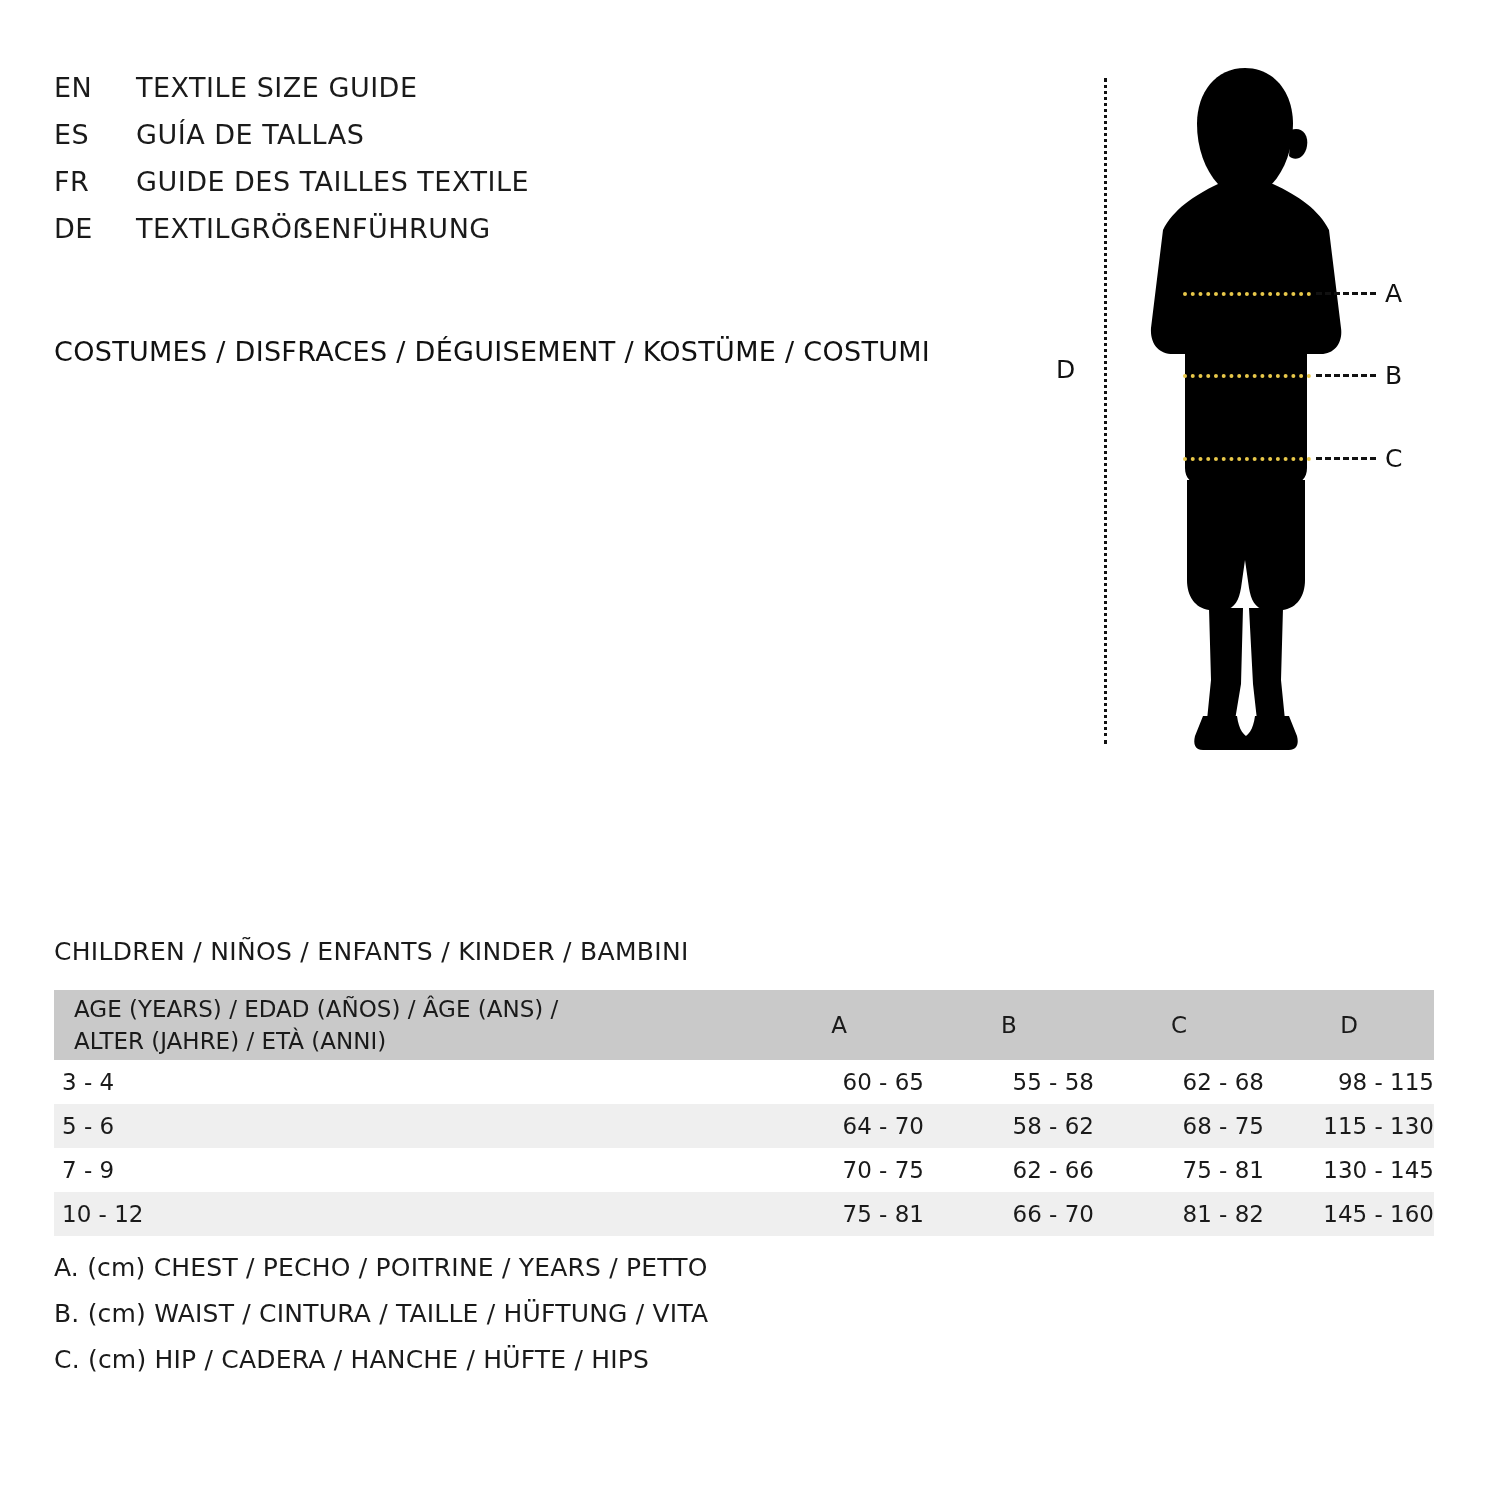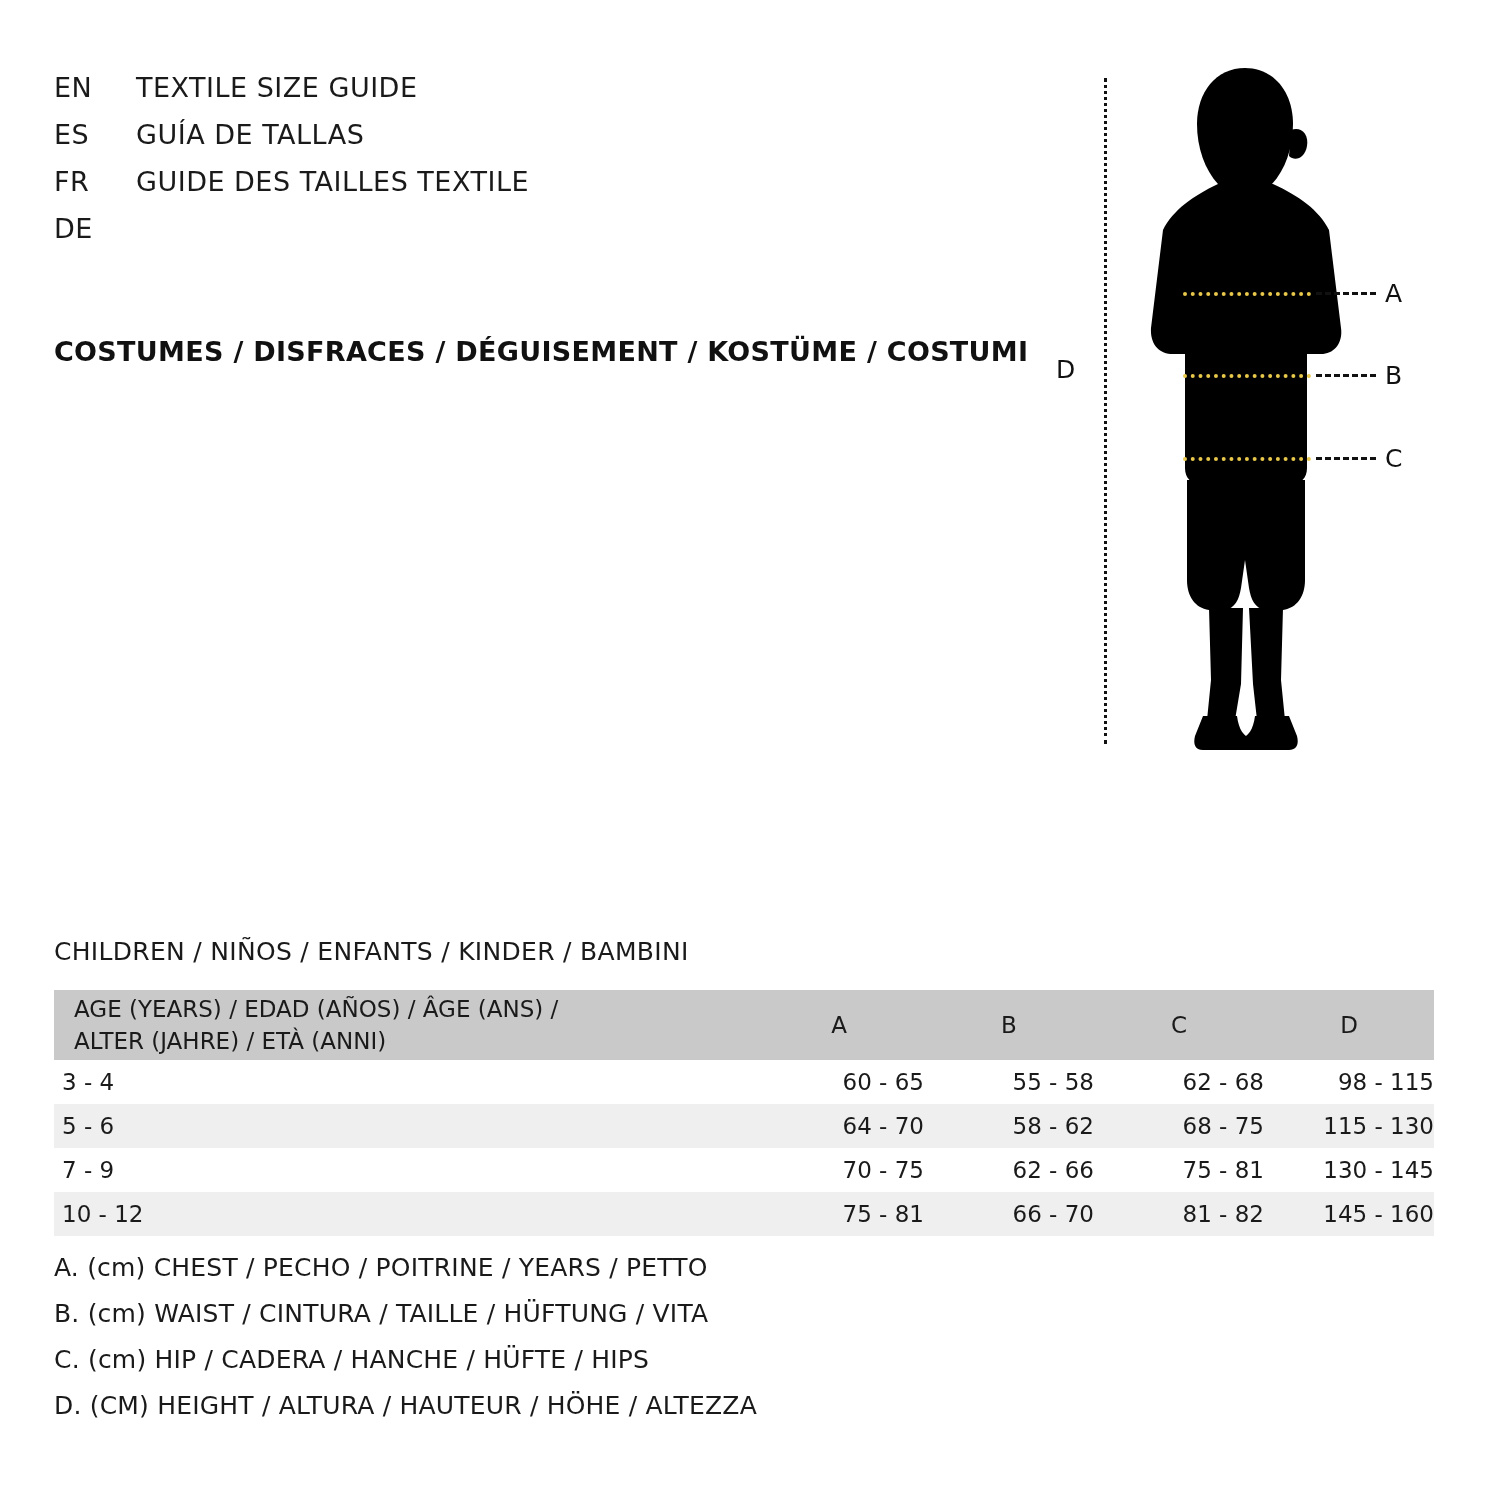--- a/index.html
+++ b/index.html
@@ -37,21 +37,21 @@
   .lang-text {
     font-size: 27px;
     letter-spacing: 0.5px;
     color: #1a1a1a;
   }
   .costumes-line {
     position: absolute;
     left: 54px;
     top: 336px;
     font-size: 27px;
-    font-weight: bold;
+    font-weight: normal;
     letter-spacing: 0.3px;
     color: #111111;
   }
 
   
   .figure-area {
     position: absolute;
     left: 1020px;
     top: 60px;
     width: 450px;
@@ -172,20 +172,21 @@
   <div class="lang-row">
     <span class="lang-code">ES</span>
     <span class="lang-text">GUÍA DE TALLAS</span>
   </div>
   <div class="lang-row">
     <span class="lang-code">FR</span>
     <span class="lang-text">GUIDE DES TAILLES TEXTILE</span>
   </div>
   <div class="lang-row">
     <span class="lang-code">DE</span>
+    <span class="lang-text">TEXTILGRÖẞENFÜHRUNG</span>
   </div>
 </div>
 
 <div class="costumes-line">COSTUMES / DISFRACES / DÉGUISEMENT / KOSTÜME / COSTUMI</div>
 
 <div class="figure-area">
 
   <div class="d-line"></div>
   <div class="d-label">D</div>
 
@@ -269,14 +270,13 @@
       <td class="val">81 - 82</td>
       <td class="val">145 - 160</td>
     </tr>
   </tbody>
 </table>
 
 <div class="legend">
   <div>A. (cm) CHEST / PECHO / POITRINE / YEARS / PETTO</div>
   <div>B. (cm) WAIST / CINTURA / TAILLE / HÜFTUNG / VITA</div>
   <div>C. (cm) HIP / CADERA / HANCHE / HÜFTE / HIPS</div>
-  <div>D. (CM) HEIGHT / ALTURA / HAUTEUR / HÖHE / ALTEZZA</div>
 </div>
 
 </body></html>

